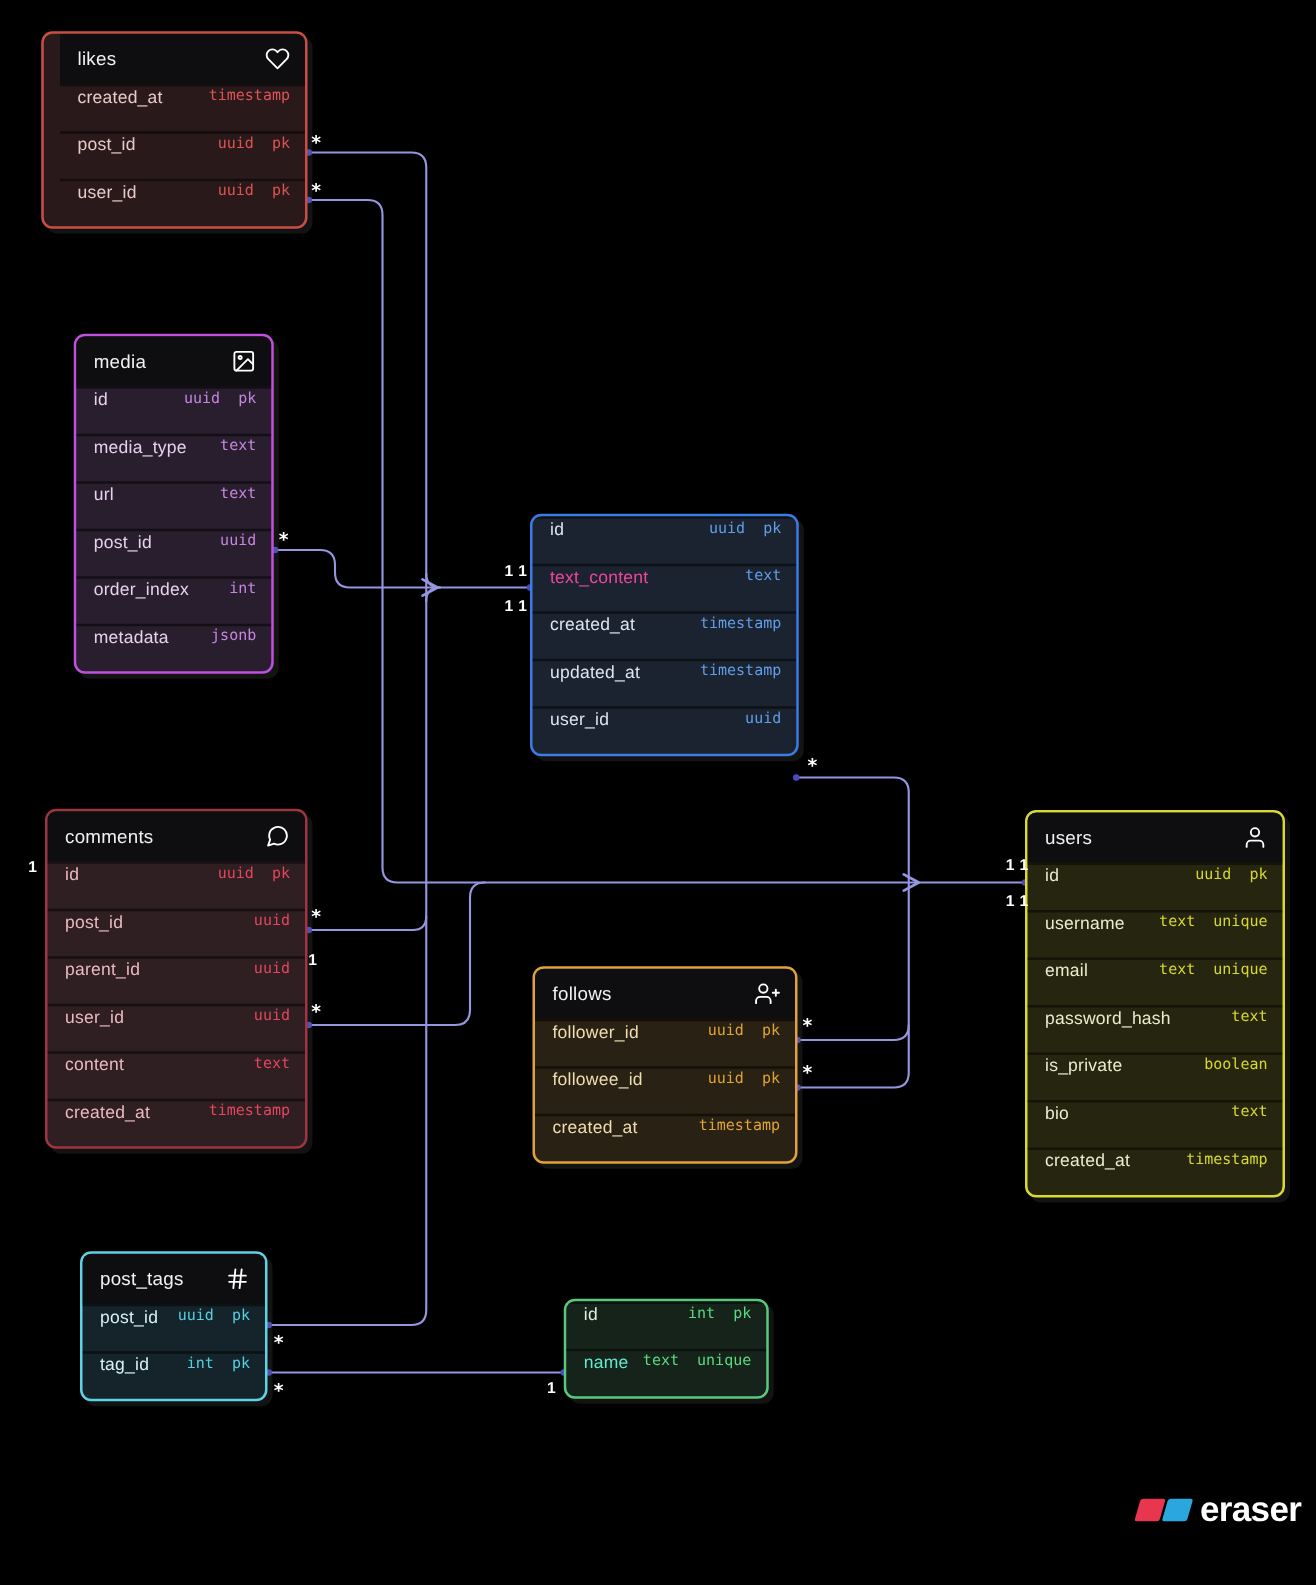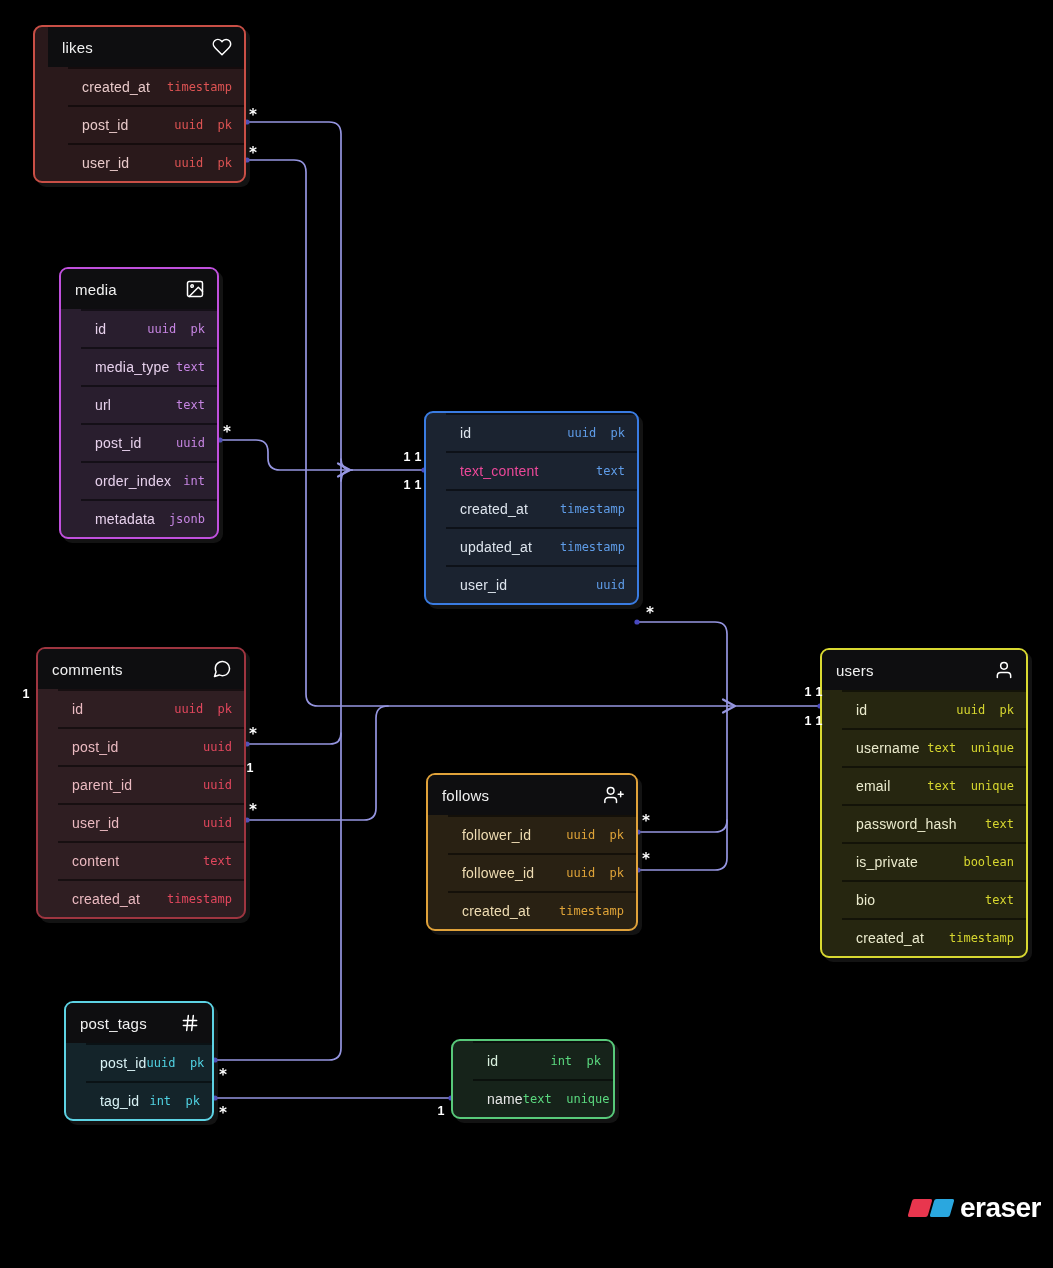--- a/index.html
+++ b/index.html
@@ -6,22 +6,22 @@
   #canvas{position:relative;width:1053px;height:1268px;background:#000;overflow:hidden;
           font-family:"Liberation Sans",sans-serif;}
   #edges{position:absolute;left:0;top:0;}
   .tbl{position:absolute;border:2px solid;border-radius:9px;overflow:hidden;box-sizing:border-box;
        box-shadow:4px 4px 0 rgba(130,130,130,0.15);}
   .tbl-h{height:40px;display:flex;align-items:center;justify-content:space-between;
          padding:0 12px 0 14px;background:#0e0e10;box-sizing:border-box;}
   .tbl-title{font-size:15px;color:#f1f1f1;letter-spacing:.2px;}
   .tbl-icon{width:20px;height:20px;color:#fff;display:flex;align-items:center;}
   .tbl-icon svg{width:20px;height:20px;}
-  .row{height:38px;display:flex;align-items:center;justify-content:space-between;
-       padding:0 12px 0 14px;box-sizing:border-box;border-top:2px solid rgba(0,0,0,0.5);margin-left:20px;}
+  .row{height:38px;display:flex;justify-content:space-between;
+       padding:0 12px 0 14px;box-sizing:border-box;border-top:2px solid rgba(0,0,0,0.5);}
   .fname{font-size:14px;letter-spacing:.2px;}
   .ftype{font-size:12px;font-family:"DejaVu Sans Mono",monospace;white-space:pre;}
   .mk{position:absolute;color:#fff;font-weight:700;transform:translate(-50%,-50%);line-height:1;}
   .mk-one{font-size:12.5px;font-family:"Liberation Sans",sans-serif;}
   .mk-many{font-size:15px;font-family:"DejaVu Sans Mono",monospace;transform:translate(-50%,-30%);}
   #logo{position:absolute;right:12px;bottom:44px;display:flex;align-items:center;gap:8px;}
   .logo-shapes{display:flex;gap:2px;transform:skewX(-16deg);}
   .logo-shapes div{width:20px;height:18px;border-radius:2px;}
   #logo span{color:#fff;font-weight:700;font-size:28px;letter-spacing:-0.5px;
              font-family:"Liberation Sans",sans-serif;}
@@ -213,21 +213,21 @@
           <span class="fname" style="color: rgb(239, 221, 179);">created_at</span>
           <span class="ftype" style="color: rgb(224, 164, 56);">timestamp</span>
         </div>
       </div>
       <div class="tbl" style="left: 451px; top: 1039px; width: 164px; border-color: rgb(88, 201, 122); background: rgb(22, 35, 26);">
         <div class="row">
           <span class="fname" style="color: rgb(217, 240, 222);">id</span>
           <span class="ftype" style="color: rgb(91, 217, 127);">int  pk</span>
         </div>
         <div class="row">
-          <span class="fname" style="color: #e5e5e5;">name</span>
+          <span class="fname" style="color: #5eead4;">name</span>
           <span class="ftype" style="color: rgb(91, 217, 127);">text  unique</span>
         </div>
       </div>
       <div class="tbl" style="left: 820px; top: 648px; width: 208px; border-color: rgb(217, 217, 49); background: rgb(38, 38, 16);">
         <div class="tbl-h">
           <span class="tbl-title">users</span>
           <span class="tbl-icon">
             <svg viewBox="0 0 24 24" fill="none" stroke="currentColor" stroke-width="1.8" stroke-linecap="round" stroke-linejoin="round">
               <path d="M20 21v-2a4 4 0 0 0-4-4H8a4 4 0 0 0-4 4v2"></path>
               <circle cx="12" cy="7" r="4"></circle>

